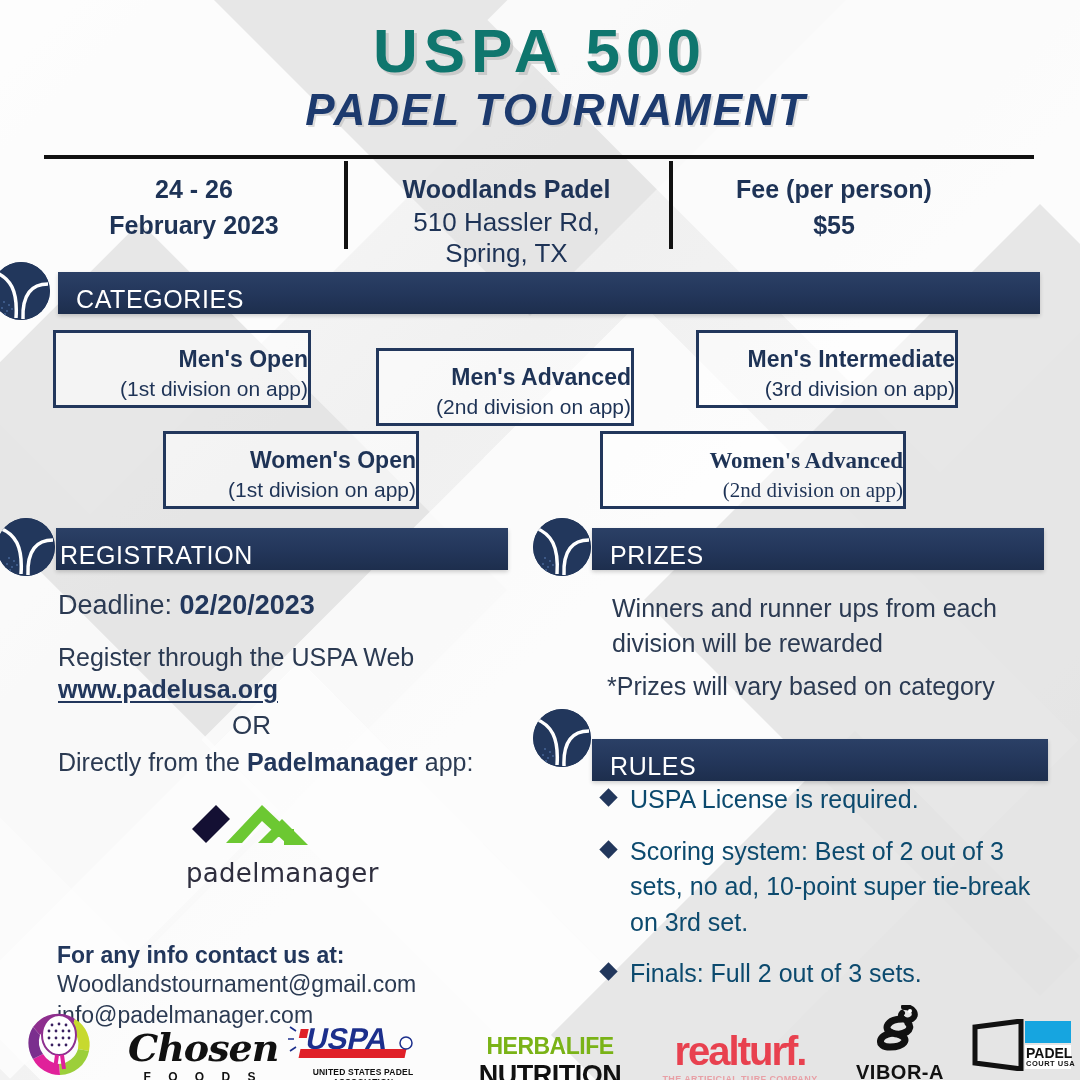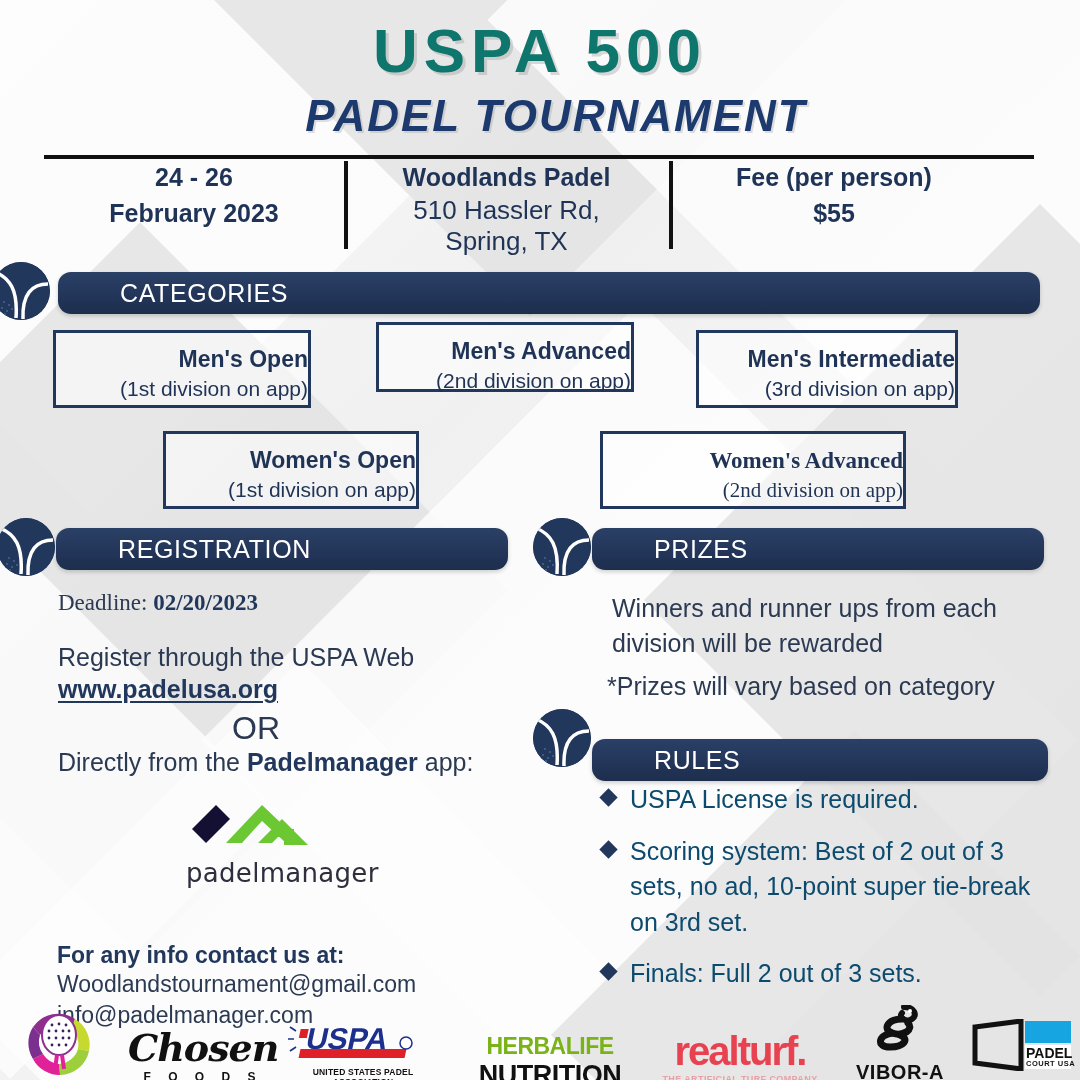--- a/index.html
+++ b/index.html
@@ -37,51 +37,51 @@
   .title-main {
     font-size: 62px; font-weight: 700; letter-spacing: 6px;
     color: #0f766e;
     text-shadow: 3px 3px 0 rgba(150,150,150,.35);
     line-height: 1.05;
   }
   .title-sub {
     font-size: 44px; font-weight: 700; font-style: italic;
     letter-spacing: 2px; color: #1c3a6e;
     text-shadow: 2px 2px 0 rgba(150,150,150,.30);
-    margin-top: 8px;
+    margin-top: 2px;
     padding-left: 32px;
   }
 
   
   .infobar {
     position: absolute; top: 155px; left: 44px; width: 990px; height: 100px;
     border-top: 4px solid #111; display: flex;
   }
   .info-cell {
-    flex: 0 0 auto; text-align: center; color: #1e3356;
+    flex: 0 0 auto; padding-top: 12px; text-align: center; color: #1e3356;
     position: relative;
   }
   .info-cell.c1 { width: 300px; }
   .info-cell.c2 { width: 325px; }
   .info-cell.c3 { width: 330px; }
   .info-cell.c2::before, .info-cell.c3::before {
     content: ""; position: absolute; left: 0; top: 2px; width: 4px; height: 88px;
     background: #111;
   }
   .info-strong { font-size: 25px; font-weight: 700; line-height: 1.45; }
   .info-normal { font-size: 26px; font-weight: 400; line-height: 1.2; }
 
   
   .sec {
     position: absolute;
     height: 42px;
     background: linear-gradient(180deg,#2b4066 0%, #23365a 55%, #1d2e4d 100%);
-    border-radius: 13px;
+    border-radius: 0;
     box-shadow: 0 2px 4px rgba(0,0,0,.18);
-    display: flex; align-items: center; padding-left: 44px;
+    display: flex; align-items: flex-end;
   }
   .sec-label {
     color: #fff; font-size: 25px; letter-spacing: .6px; font-weight: 400;
     white-space: nowrap;
   }
   .ball {
     position: absolute;
     width: 58px; height: 58px; border-radius: 50%;
     background: #22375c;
     overflow: hidden;
@@ -95,28 +95,28 @@
     background: rgba(255,255,255,.55);
     text-align: right;
     color: #1e3356;
     padding-top: 12px;
   }
   .cat-title { font-size: 23px; font-weight: 700; line-height: 1.3; }
   .cat-sub   { font-size: 21px; font-weight: 400; line-height: 1.35; }
 
   
   .reg-text { position: absolute; color: #2b3a52; }
-  .t-deadline { font-size: 23px; font-family: Liberation Serif, serif; }
+  .t-deadline { font-size: 27px; }
   .t-deadline b { font-weight: 700; color: #22375c; }
   .t-line { font-size: 25px; line-height: 1.4; }
   .t-link {
     font-size: 25px; font-weight: 700; color: #22375c;
     text-decoration: underline; text-underline-offset: 3px;
   }
-  .t-or { font-size: 32px; }
+  .t-or { font-size: 26px; }
   .t-app b { font-weight: 700; color: #22375c; }
 
   
   .pm-logo { position: absolute; }
   .pm-name {
     position: absolute; font-size: 26px; color: #2e2e3e;
     letter-spacing: .3px; font-family: "DejaVu Sans", sans-serif;
   }
 
   
@@ -210,21 +210,21 @@
     </svg>
   </div>
   <div class="sec" style="left:58px;top:272px;width:982px;">
     <span class="sec-label" style="margin-left:18px;">CATEGORIES</span>
   </div>
 
   <div class="catbox" style="left:53px;top:330px;width:258px;height:78px;">
     <div class="cat-title">Men's Open</div>
     <div class="cat-sub">(1st division on app)</div>
   </div>
-  <div class="catbox" style="left:376px;top:322px;width:258px;height:70px;">
+  <div class="catbox" style="left:376px;top:348px;width:258px;height:78px;">
     <div class="cat-title">Men's Advanced</div>
     <div class="cat-sub">(2nd division on app)</div>
   </div>
   <div class="catbox" style="left:696px;top:330px;width:262px;height:78px;">
     <div class="cat-title">Men's Intermediate</div>
     <div class="cat-sub">(3rd division on app)</div>
   </div>
   <div class="catbox" style="left:163px;top:431px;width:256px;height:78px;">
     <div class="cat-title">Women's Open</div>
     <div class="cat-sub">(1st division on app)</div>
@@ -243,21 +243,21 @@
         <circle cx="12" cy="40" r="1.1"></circle>
           <circle cx="17" cy="43" r="1.1"></circle>
         <circle cx="10" cy="46" r="1.1"></circle>
           <circle cx="15" cy="49" r="1.1"></circle>
         <circle cx="20" cy="47" r="1.1"></circle>
           <circle cx="13" cy="52" r="1.1"></circle>
       </g>
     </svg>
   </div>
   <div class="sec" style="left:56px;top:528px;width:452px;">
-    <span class="sec-label" style="margin-left:18px;">REGISTRATION</span>
+    <span class="sec-label" style="margin-left:4px;">REGISTRATION</span>
   </div>
 
   <div class="reg-text t-deadline" style="left:58px;top:590px;">
     <span>Deadline: </span><b>02/20/2023</b>
   </div>
   <div class="reg-text t-line" style="left:58px;top:640px;">Register through the USPA Web</div>
   <a class="reg-text t-link" style="left:58px;top:675px;">www.padelusa.org</a>
   <div class="reg-text t-or" style="left:232px;top:710px;">OR</div>
   <div class="reg-text t-line t-app" style="left:58px;top:745px;">
     <span>Directly from the </span><b>Padelmanager</b><span> app:</span>

